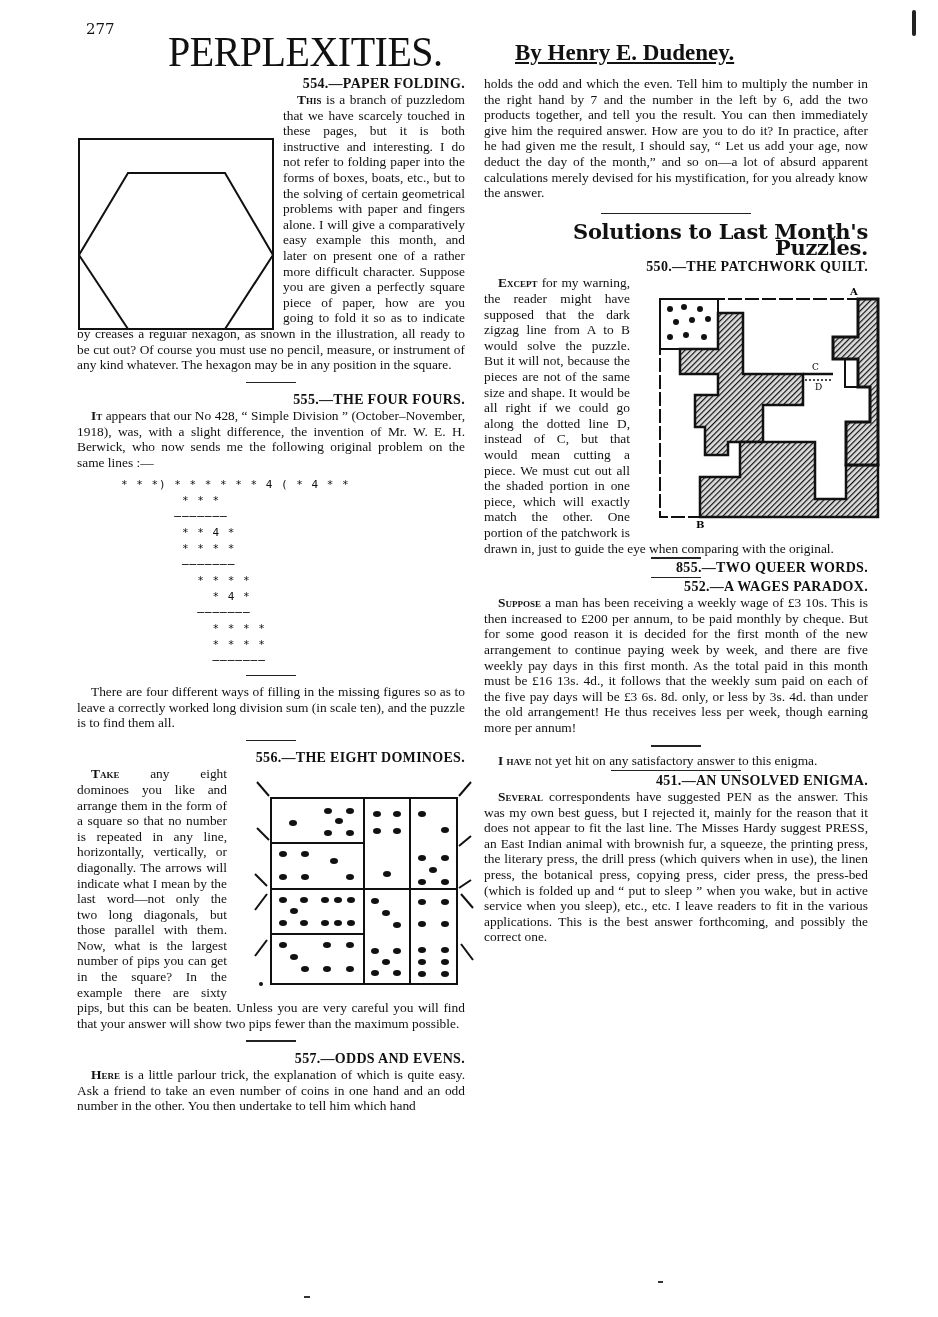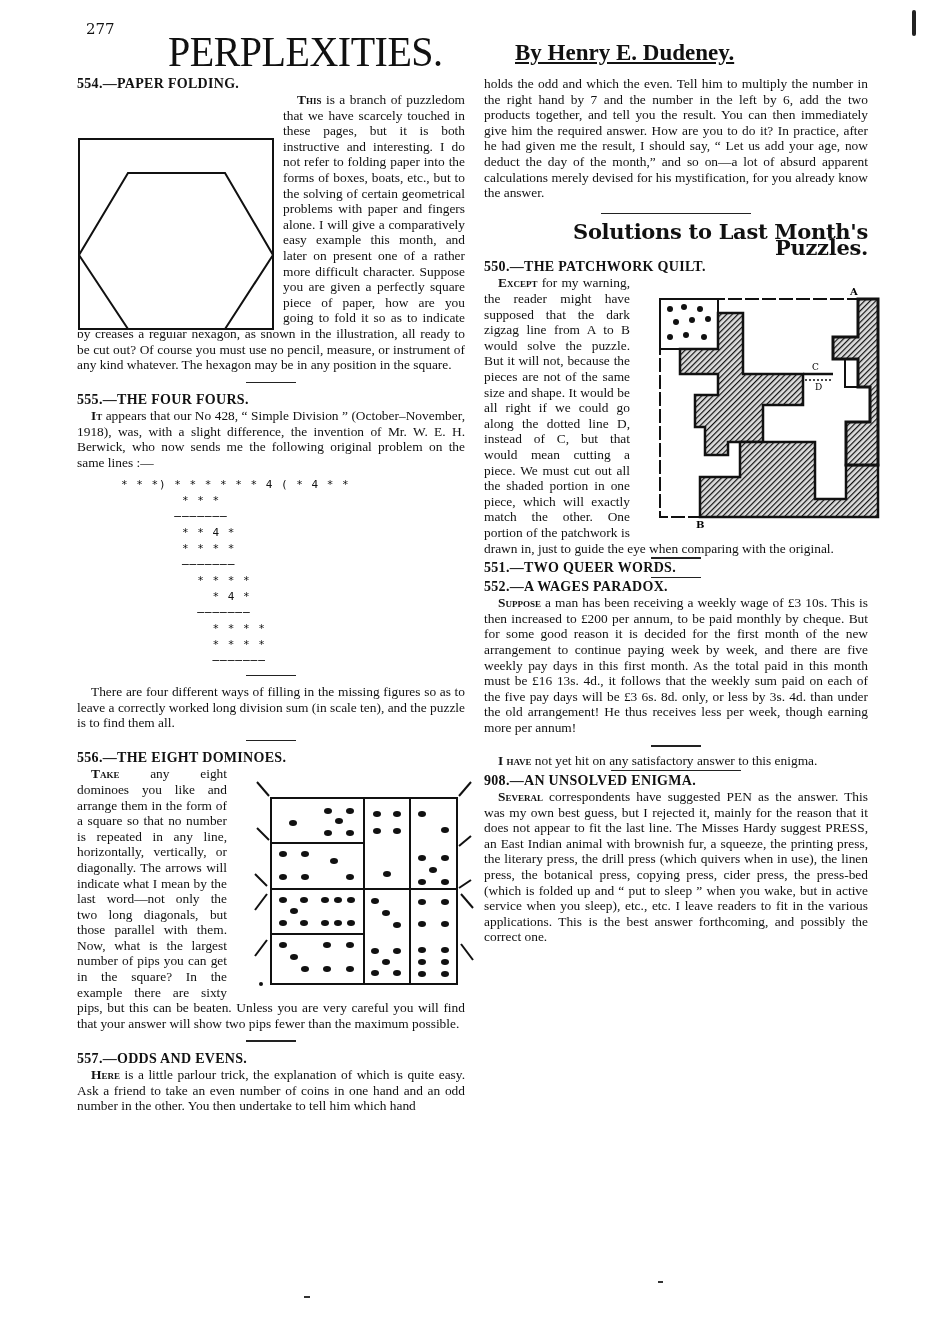--- a/index.html
+++ b/index.html
@@ -10,21 +10,21 @@
            font-family: "Liberation Serif", serif; font-weight: normal; transform: scaleY(1.05); }
   .byline { position: absolute; left: 515px; top: 40px; font-size: 23px; font-weight: bold;
             font-family: "Liberation Serif", serif; text-decoration: underline; }
   .tick-mark { position: absolute; left: 912px; top: 10px; width: 4px; height: 26px; background: #222; border-radius: 2px; }
 
   .col { position: absolute; top: 76px; width: 388px; font-family: "Liberation Serif", serif;
          font-size: 13.4px; line-height: 15.6px; text-align: justify; }
   .col-left { left: 77px; }
   .col-right { left: 484px; width: 384px; }
 
-  .head { text-align: left; font-size: 14px; margin: 0; line-height: 16px; letter-spacing: 0.3px; }
+  .head { text-align: right; font-size: 14px; margin: 0; line-height: 16px; letter-spacing: 0.3px; }
   p { margin: 0; text-indent: 14px; }
   .sc { font-variant: small-caps; font-weight: bold; margin-top: 23px; }
   .rule { width: 50px; height: 1.5px; background: #222; margin: 9px auto 9px; }
   .rule-long { width: 150px; height: 1.5px; background: #222; margin: 10px auto; }
   .rule-tight { margin: 1px auto 1px; }
   .float-right { float: right; margin: 4px 0 4px 8px; }
 
   .division { width: 300px; margin: 6px auto; font-family: "DejaVu Sans Mono", monospace;
               font-size: 11px; line-height: 16px; white-space: pre; letter-spacing: 1px; }
   .solutions-title { text-align: right; font-size: 21px; font-weight: bold; margin: 6px 0 4px;
@@ -238,38 +238,38 @@
           <text x="46" y="251" font-size="10" font-weight="bold" font-family="DejaVu Serif, serif">B</text>
         </svg>
       </span>
       <span class="sc">Except</span><span> for my warning, the reader might have supposed that the dark zigzag line from A to B would solve the puzzle. But it will not, because the pieces are not of the same size and shape. It would be all right if we could go along the dotted line D, instead of C, but that would mean cutting a piece. We must cut out all the shaded portion in one piece, which will exactly match the other. One portion of the patchwork is drawn in, just to guide the eye when comparing with the original.</span>
     </p>
   </section>
 
   <div class="rule rule-tight"></div>
 
   <section>
-    <h3 class="head">551.—TWO QUEER WORDS.</h3>
+    <h3 class="head">855.—TWO QUEER WORDS.</h3>
   </section>
 
   <div class="rule rule-tight"></div>
 
   <section>
     <h3 class="head">552.—A WAGES PARADOX.</h3>
     <p><span class="sc">Suppose</span><span> a man has been receiving a weekly wage of £3 10s. This is then increased to £200 per annum, to be paid monthly by cheque. But for some good reason it is decided for the first month of the new arrangement to continue paying week by week, and there are five weekly pay days in this first month. As the total paid in this month must be £16 13s. 4d., it follows that the weekly sum paid on each of the five pay days will be £3 6s. 8d. only, or less by 3s. 4d. than under the old arrangement! He thus receives less per week, though earning more per annum!</span></p>
   </section>
 
   <div class="rule" style="margin:10px auto 6px"></div>
 
   <section>
     <p><span class="sc">I have</span><span> not yet hit on any satisfactory answer to this enigma.</span></p>
   </section>
 
   <div class="rule-long" style="margin:1px auto 2px;width:130px"></div>
 
   <section>
-    <h3 class="head">908.—AN UNSOLVED ENIGMA.</h3>
+    <h3 class="head">451.—AN UNSOLVED ENIGMA.</h3>
     <p><span class="sc">Several</span><span> correspondents have suggested PEN as the answer. This was my own best guess, but I rejected it, mainly for the reason that it does not appear to fit the last line. The Misses Hardy suggest PRESS, an East Indian animal with brownish fur, a squeeze, the printing press, the literary press, the drill press (which quivers when in use), the linen press, the botanical press, copying press, cider press, the press-bed (which is folded up and “ put to sleep ” when you wake, but in active service when you sleep), etc., etc. I leave readers to fit in the various applications. This is the best answer forthcoming, and possibly the correct one.</span></p>
   </section>
 </div>
 
 <div class="fleck" style="left:304px;top:1296px;"></div>
 <div class="fleck" style="left:658px;top:1281px;width:5px;"></div>
 
 </body></html>

